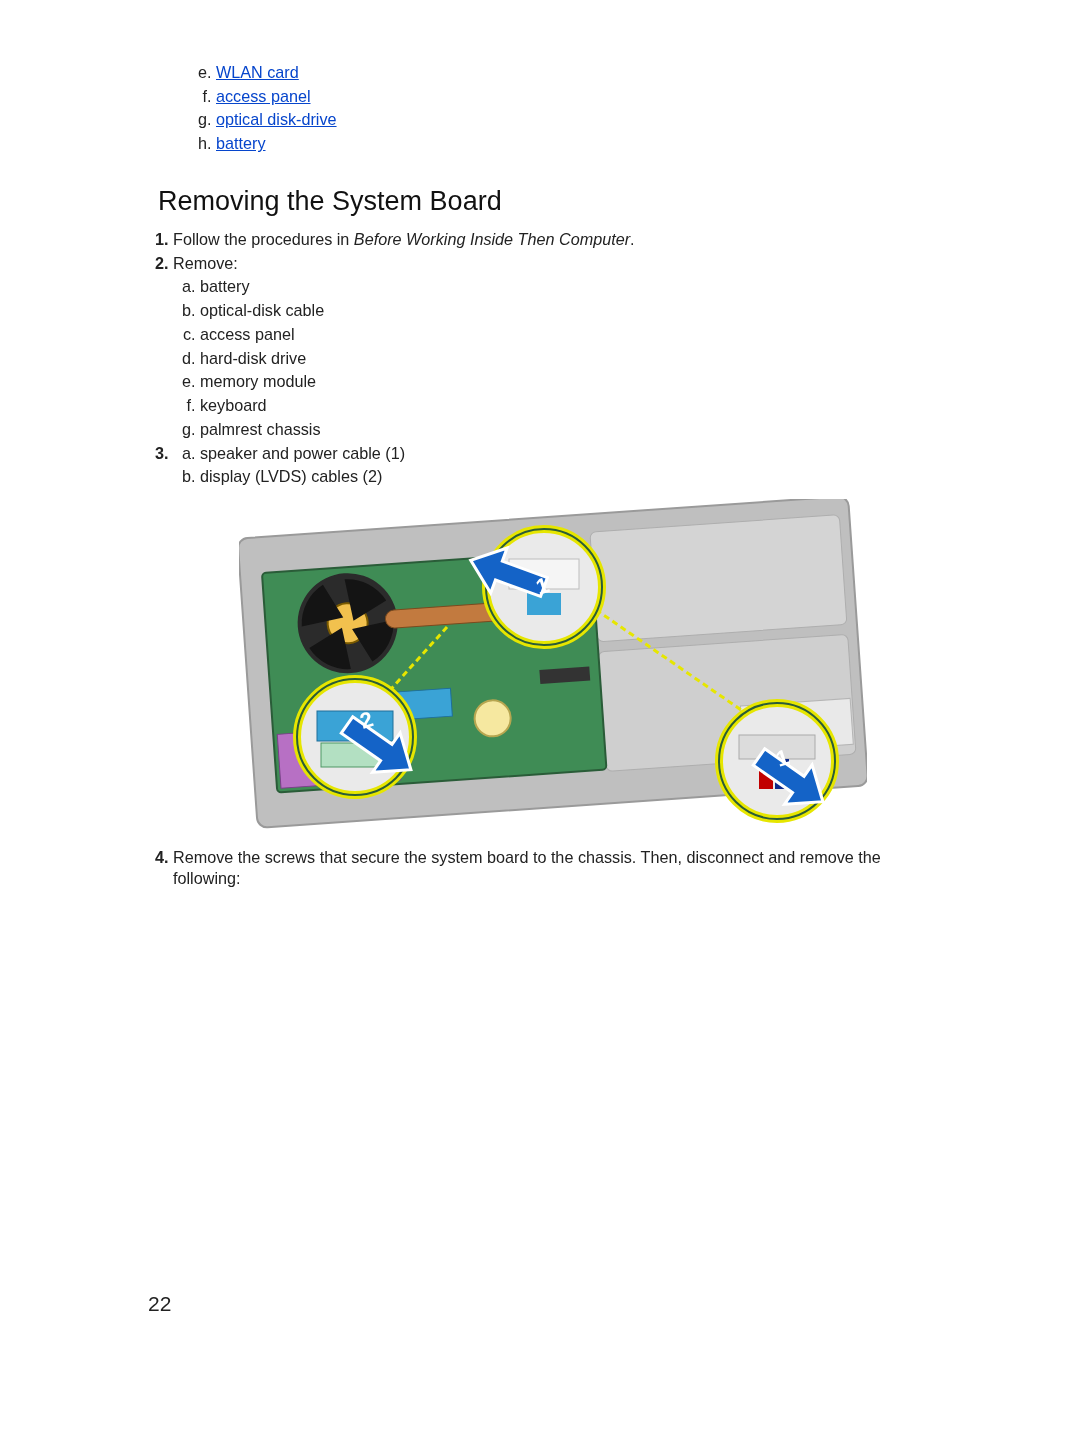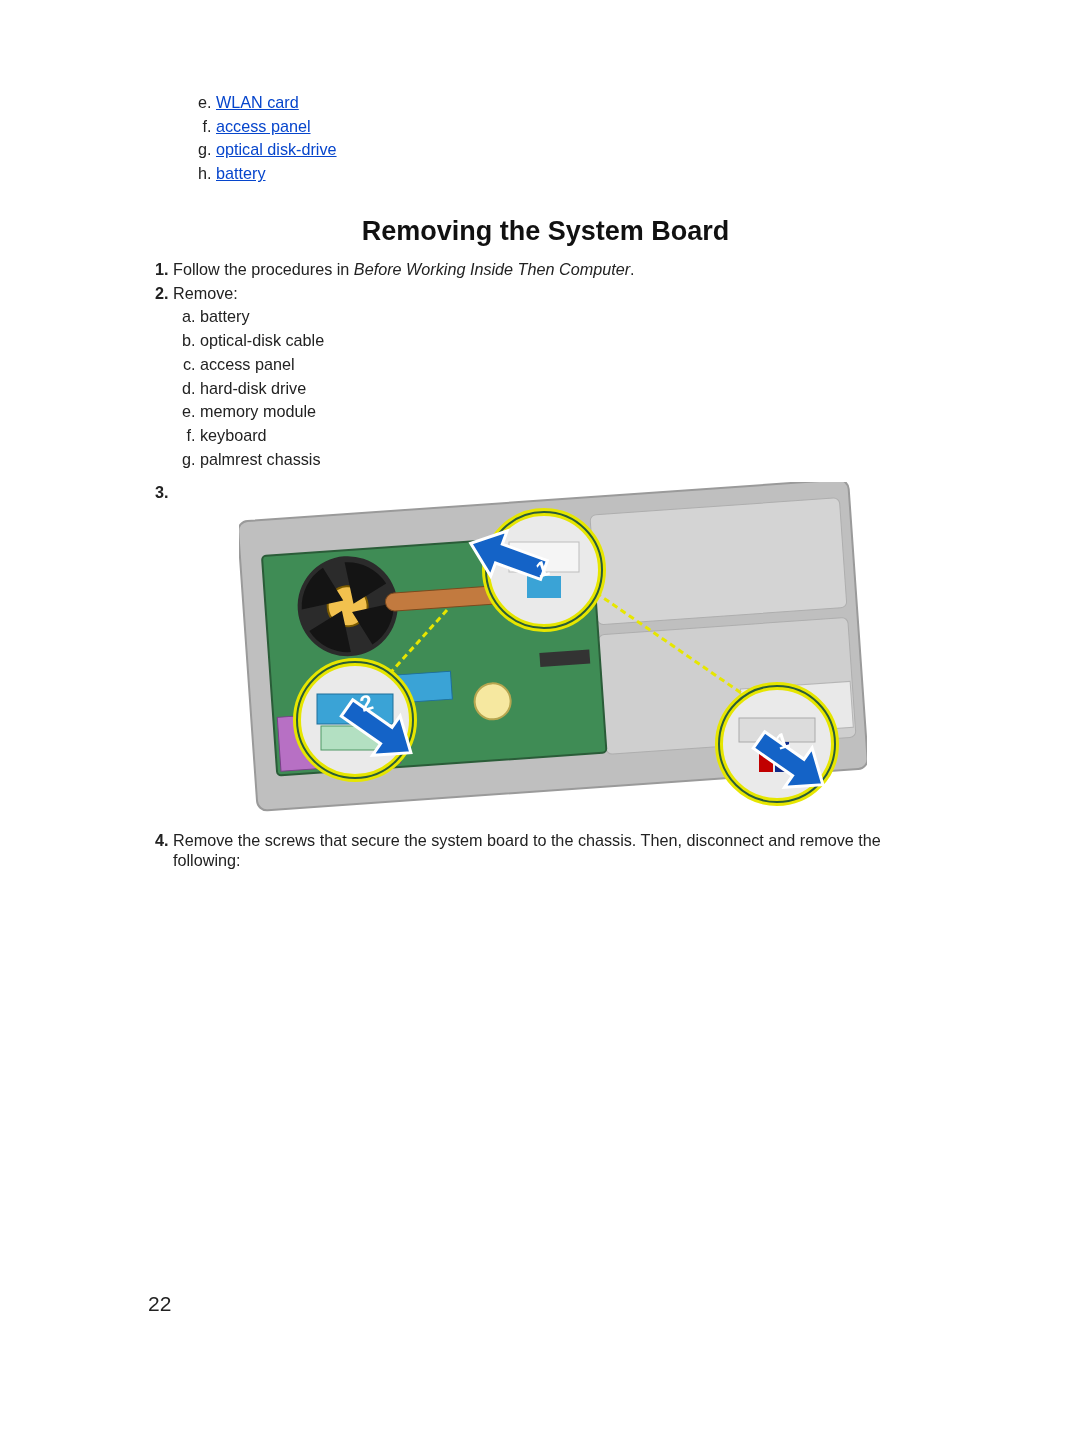--- a/index.html
+++ b/index.html
@@ -5,44 +5,43 @@
   html, body {
     margin: 0;
     padding: 0;
     background: #fff;
   }
   .page {
     width: 1080px;
     height: 1434px;
     position: relative;
     box-sizing: border-box;
-    padding: 92px 135px 0 146px;
+    padding: 62px 135px 0 146px;
     font-family: "Segoe UI", "Helvetica Neue", Arial, sans-serif;
     color: #222;
   }
   a.link {
     color: #0645cc;
     text-decoration: underline;
   }
   ol.letters    { list-style-type: lower-alpha; }
   ol.numbers    { list-style-type: decimal; }
   ol.numbers > li::marker { font-weight: 700; }
   ol.letters > li, ol.numbers > li { margin-bottom: 3px; }
   ol.letters, ol.numbers { margin: 0 0 3px 0; padding-left: 0; }
   ol.top-letters { margin-left: 48px; padding-left: 22px; }
   ol.top-numbers { margin-left: -3px; padding-left: 30px; }
   ol.inner-letters { margin-top: 3px; margin-left: -3px; padding-left: 30px; }
   ol.letters li, ol.numbers li { font-size: 16.2px; line-height: 1.28; }
   h2.section {
     font-size: 27px;
-    font-weight: 700;
+    font-weight: 400;
     color: #111;
-    margin: 32px 0 12px 0;
+    margin: 32px 0 12px 12px;
     letter-spacing: 0;
-    text-align: center;
   }
   em.italic { font-style: italic; }
   .figure-wrap {
     margin: 12px 0 18px 66px;
     width: 628px;
     height: 330px;
   }
   svg.figure { display: block; }
   .page-num {
     position: absolute;
@@ -77,20 +76,24 @@
         <li>battery</li>
         <li>optical-disk cable</li>
         <li>access panel</li>
         <li>hard-disk drive</li>
         <li>memory module</li>
         <li>keyboard</li>
         <li>palmrest chassis</li>
       </ol>
     </li>
     <li>
+      <ol class="letters inner-letters">
+        <li>speaker and power cable (1)</li>
+        <li>display (LVDS) cables (2)</li>
+      </ol>
 
       <div class="figure-wrap">
         <svg class="figure" viewBox="0 0 628 330" width="628" height="330">
 
           <g transform="rotate(-4 314 165)">
             <rect x="8" y="18" width="612" height="290" rx="10" fill="#bfbfbf" stroke="#9a9a9a" stroke-width="2"></rect>
             <rect x="360" y="36" width="250" height="110" rx="6" fill="#d4d4d4" stroke="#aeaeae"></rect>
             <rect x="360" y="156" width="250" height="120" rx="6" fill="#cfcfcf" stroke="#aeaeae"></rect>
 
             <rect x="30" y="54" width="330" height="220" rx="4" fill="#3f8c55" stroke="#2a5c38" stroke-width="2"></rect>

